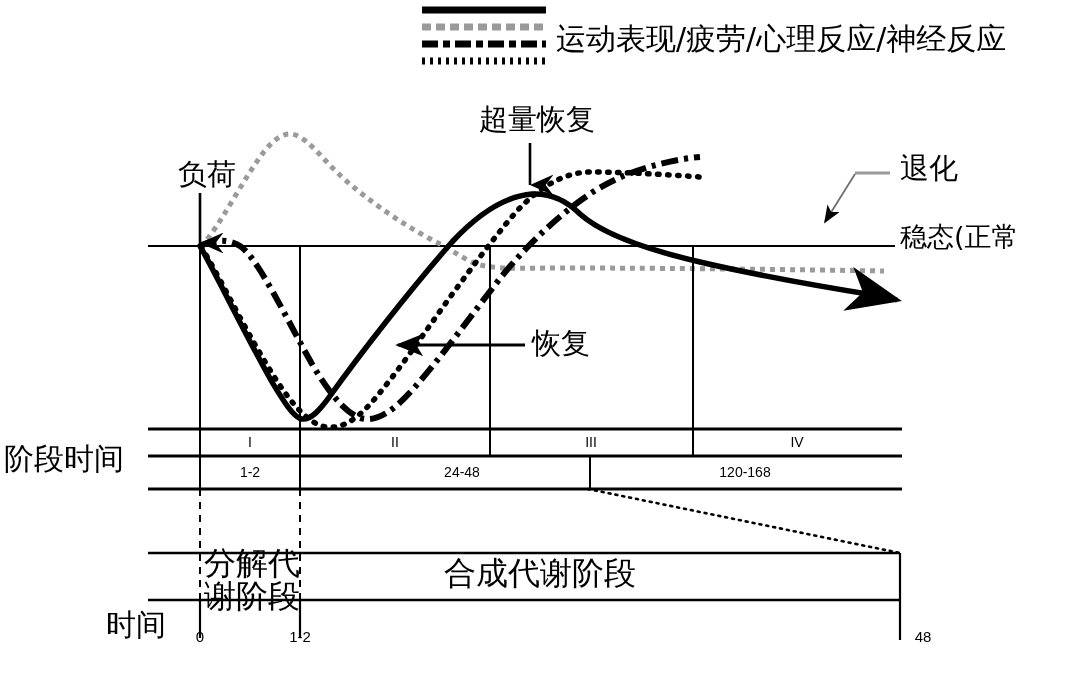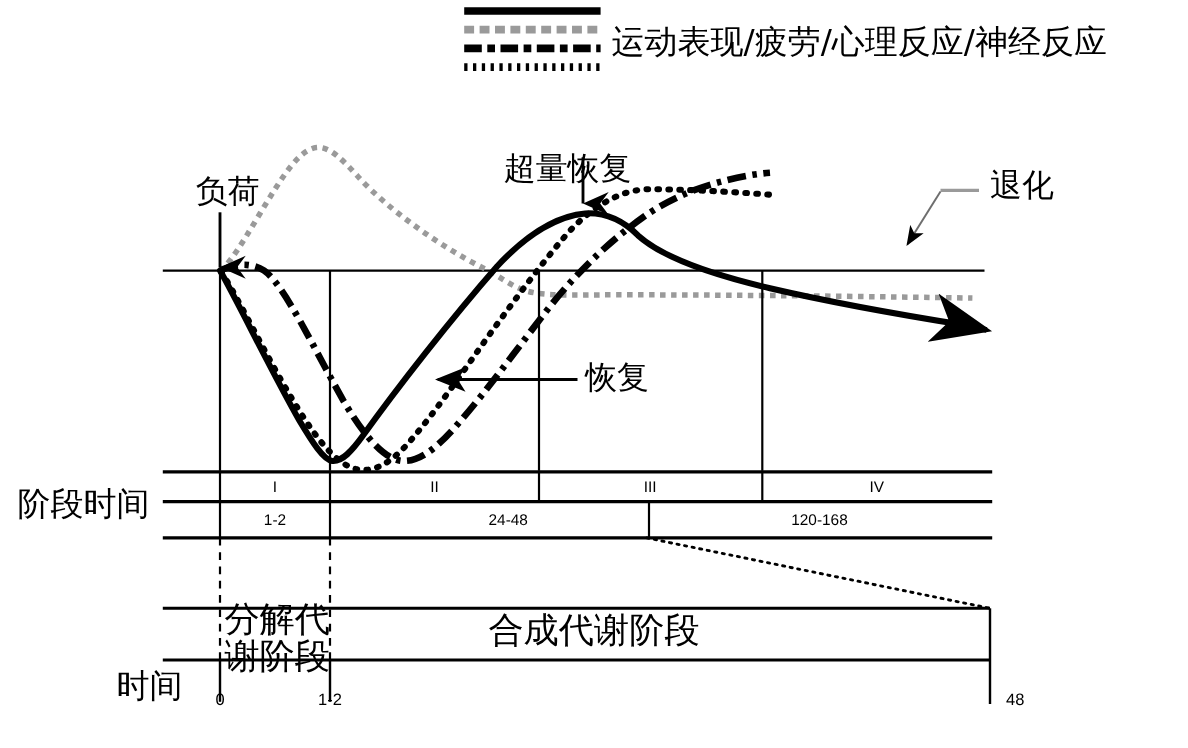--- a/index.html
+++ b/index.html
@@ -160,28 +160,29 @@
       <line x1="900" y1="553" x2="900" y2="640" stroke="#000" stroke-width="2.2"></line>
       <line x1="200" y1="600" x2="200" y2="638" stroke="#000" stroke-width="2.2"></line>
       <line x1="300" y1="600" x2="300" y2="638" stroke="#000" stroke-width="2.2"></line>
     </g>
   </svg>
 
   <div class="lbl legend-text" style="left:556px; top:22px;">运动表现/疲劳/心理反应/神经反应</div>
 
   <div class="lbl ann" style="left:158px; top:158px;margin-left:20px;">负荷</div>
 
-  <div class="lbl ann" style="left:458px; top:103px;margin-top:34px;">超量恢复</div>
+  <div class="lbl ann" style="left:479px; top:103px;">超量恢复</div>
 
   <div class="lbl ann" style="left:532px; top:327px;">恢复</div>
 
   <div class="lbl ann" style="left:900px; top:152px;">退化</div>
 
-
-  <div class="lbl axis-title" style="left:16px; top:442px;text-align:center;">阶段时间</div>
+  <div class="lbl ann-small" style="left:900px; top:222px;">稳态(正常</div>
+
+  <div class="lbl axis-title" style="left:4px; top:442px;text-align:center;">阶段时间</div>
 
   <div class="lbl axis-title" style="left:106px; top:608px;">时间</div>
 
   <div class="tbl-roman" style="left:250px; top:434px;">I</div>
   <div class="tbl-roman" style="left:395px; top:434px;">II</div>
   <div class="tbl-roman" style="left:591px; top:434px;">III</div>
   <div class="tbl-roman" style="left:797px; top:434px;">IV</div>
 
   <div class="tbl-num" style="left:250px; top:464px;">1-2</div>
   <div class="tbl-num" style="left:445px; top:464px;margin-left:17px;">24-48</div>

